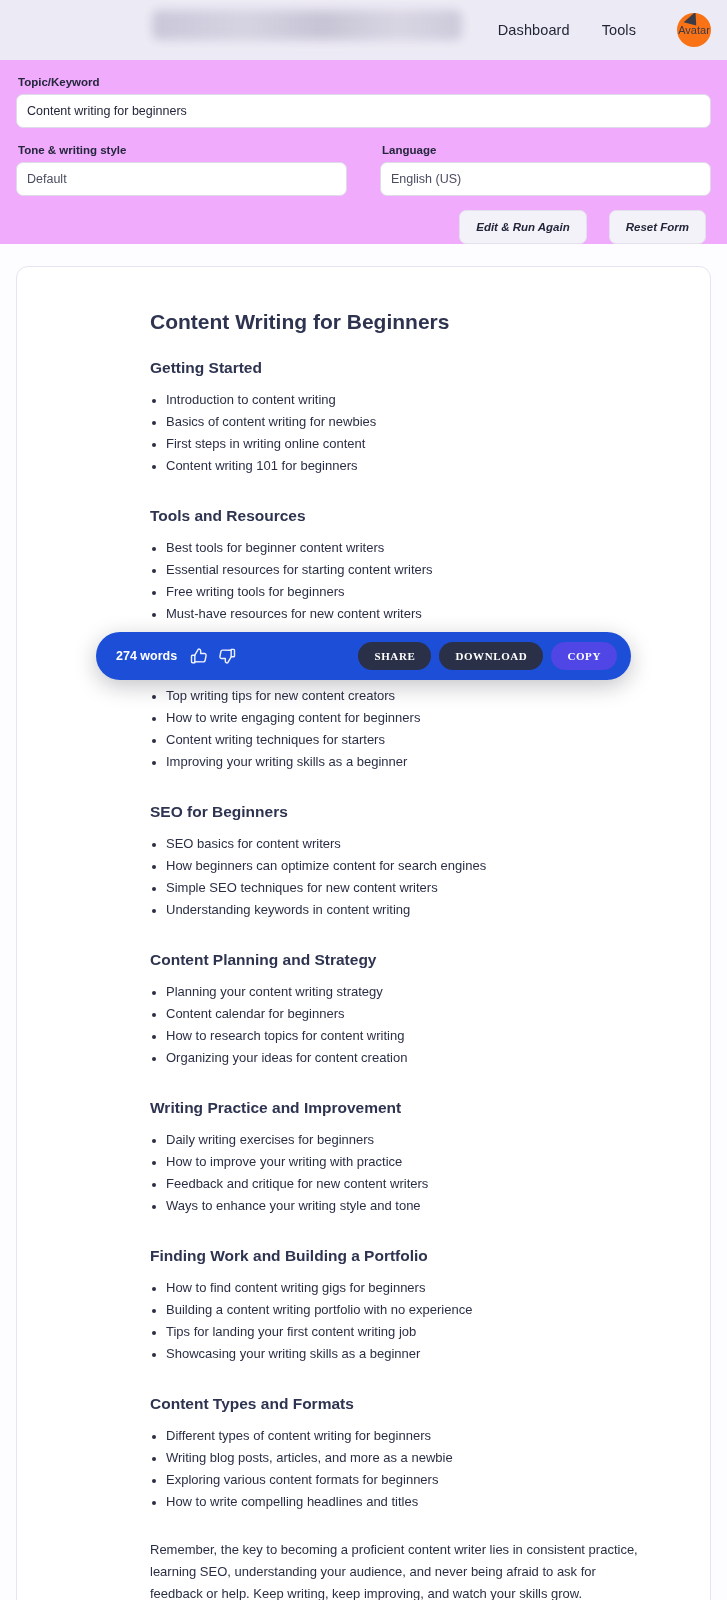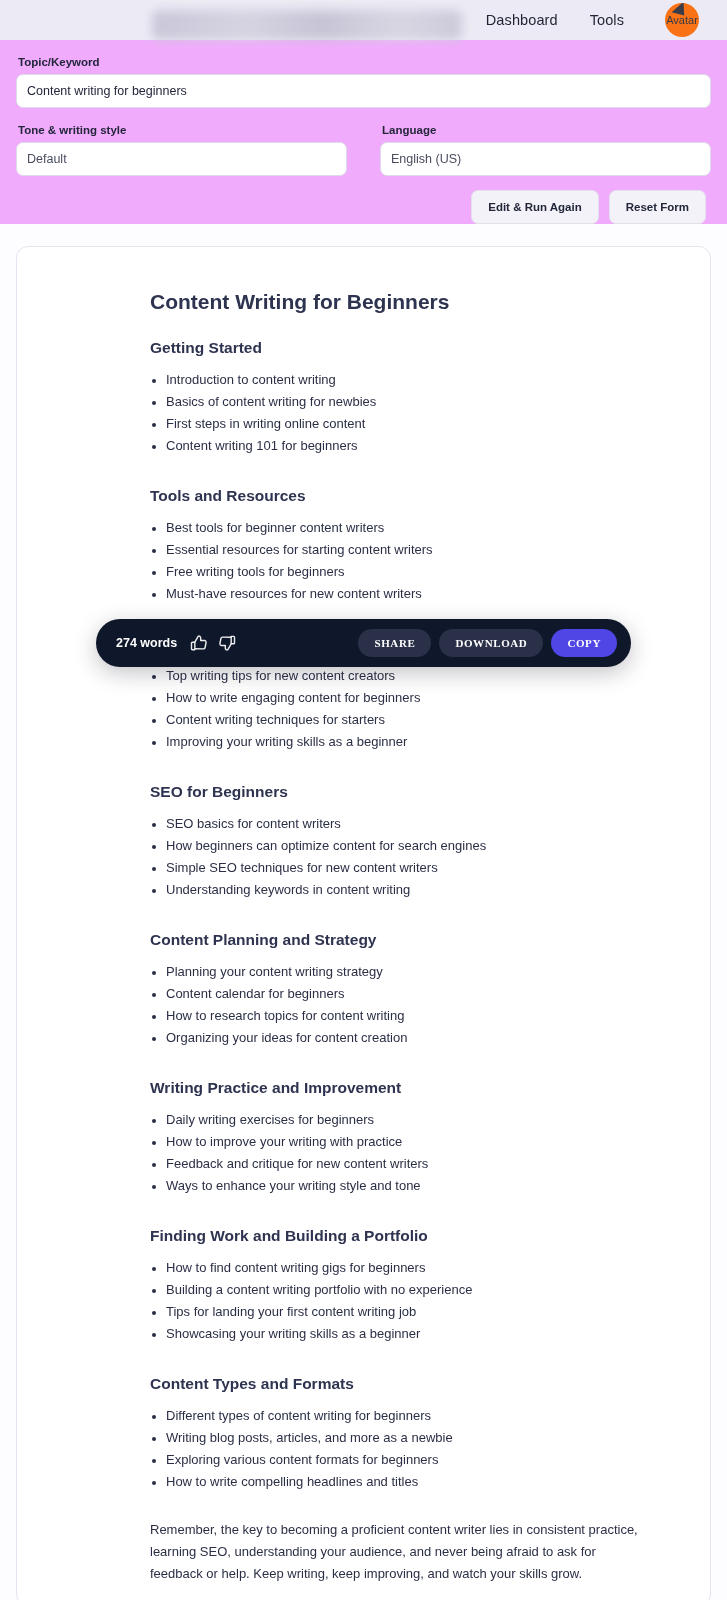--- a/index.html
+++ b/index.html
@@ -14,24 +14,24 @@
     position: relative;
     width: 727px;
     min-height: 1600px;
     background: #fdfdff;
     overflow: hidden;
   }
 
   
   .topbar {
     position: relative;
-    height: 40px;
+    height: 60px;
     background: #eceaf4;
     display: flex;
-    padding: 0 24px;
+    padding: 0 12px;
   }
   .brand-blur {
     position: absolute;
     left: 152px; top: 10px;
     width: 310px; height: 30px;
     border-radius: 7px;
     background: linear-gradient(90deg,#c9c6d8 0%, #d5d2e1 30%, #c6c3d4 55%, #d8d5e3 80%, #cbc8d9 100%);
     filter: blur(5px);
     opacity: .95;
   }
@@ -100,23 +100,24 @@
   .two-col {
     display: flex;
     gap: 33px;
     margin-top: 10px;
   }
   .col { flex: 1; min-width: 0; }
 
   .btn-row {
     display: flex;
     justify-content: flex-end;
-    gap: 10px;
+    gap: 22px;
     margin-top: 14px;
     padding-right: 5px;
+    font-style: italic;
   }
   .btn {
     border: 1px solid #e3e1ec;
     background: #f3f2f8;
     border-radius: 7px;
     font-size: 11.5px;
     font-weight: 700;
     color: #23263a;
     padding: 10px 16px;
     cursor: pointer;
@@ -165,24 +166,24 @@
     font-size: 13px;
     line-height: 22px;
     color: #2b2f45;
     margin: 26px 0 0 0;
   }
 
   
   .action-bar {
     position: absolute;
     left: 96px;
-    top: 619px;
+    top: 632px;
     width: 535px;
     height: 48px;
-    background: #0f172a;
+    background: #1d4ed8;
     border-radius: 24px;
     display: flex;
     align-items: center;
     padding: 0 14px 0 20px;
     box-shadow: 0 6px 22px rgba(20,20,40,.25);
   }
   .words {
     color: #ffffff;
     font-size: 12.5px;
     font-weight: 700;

